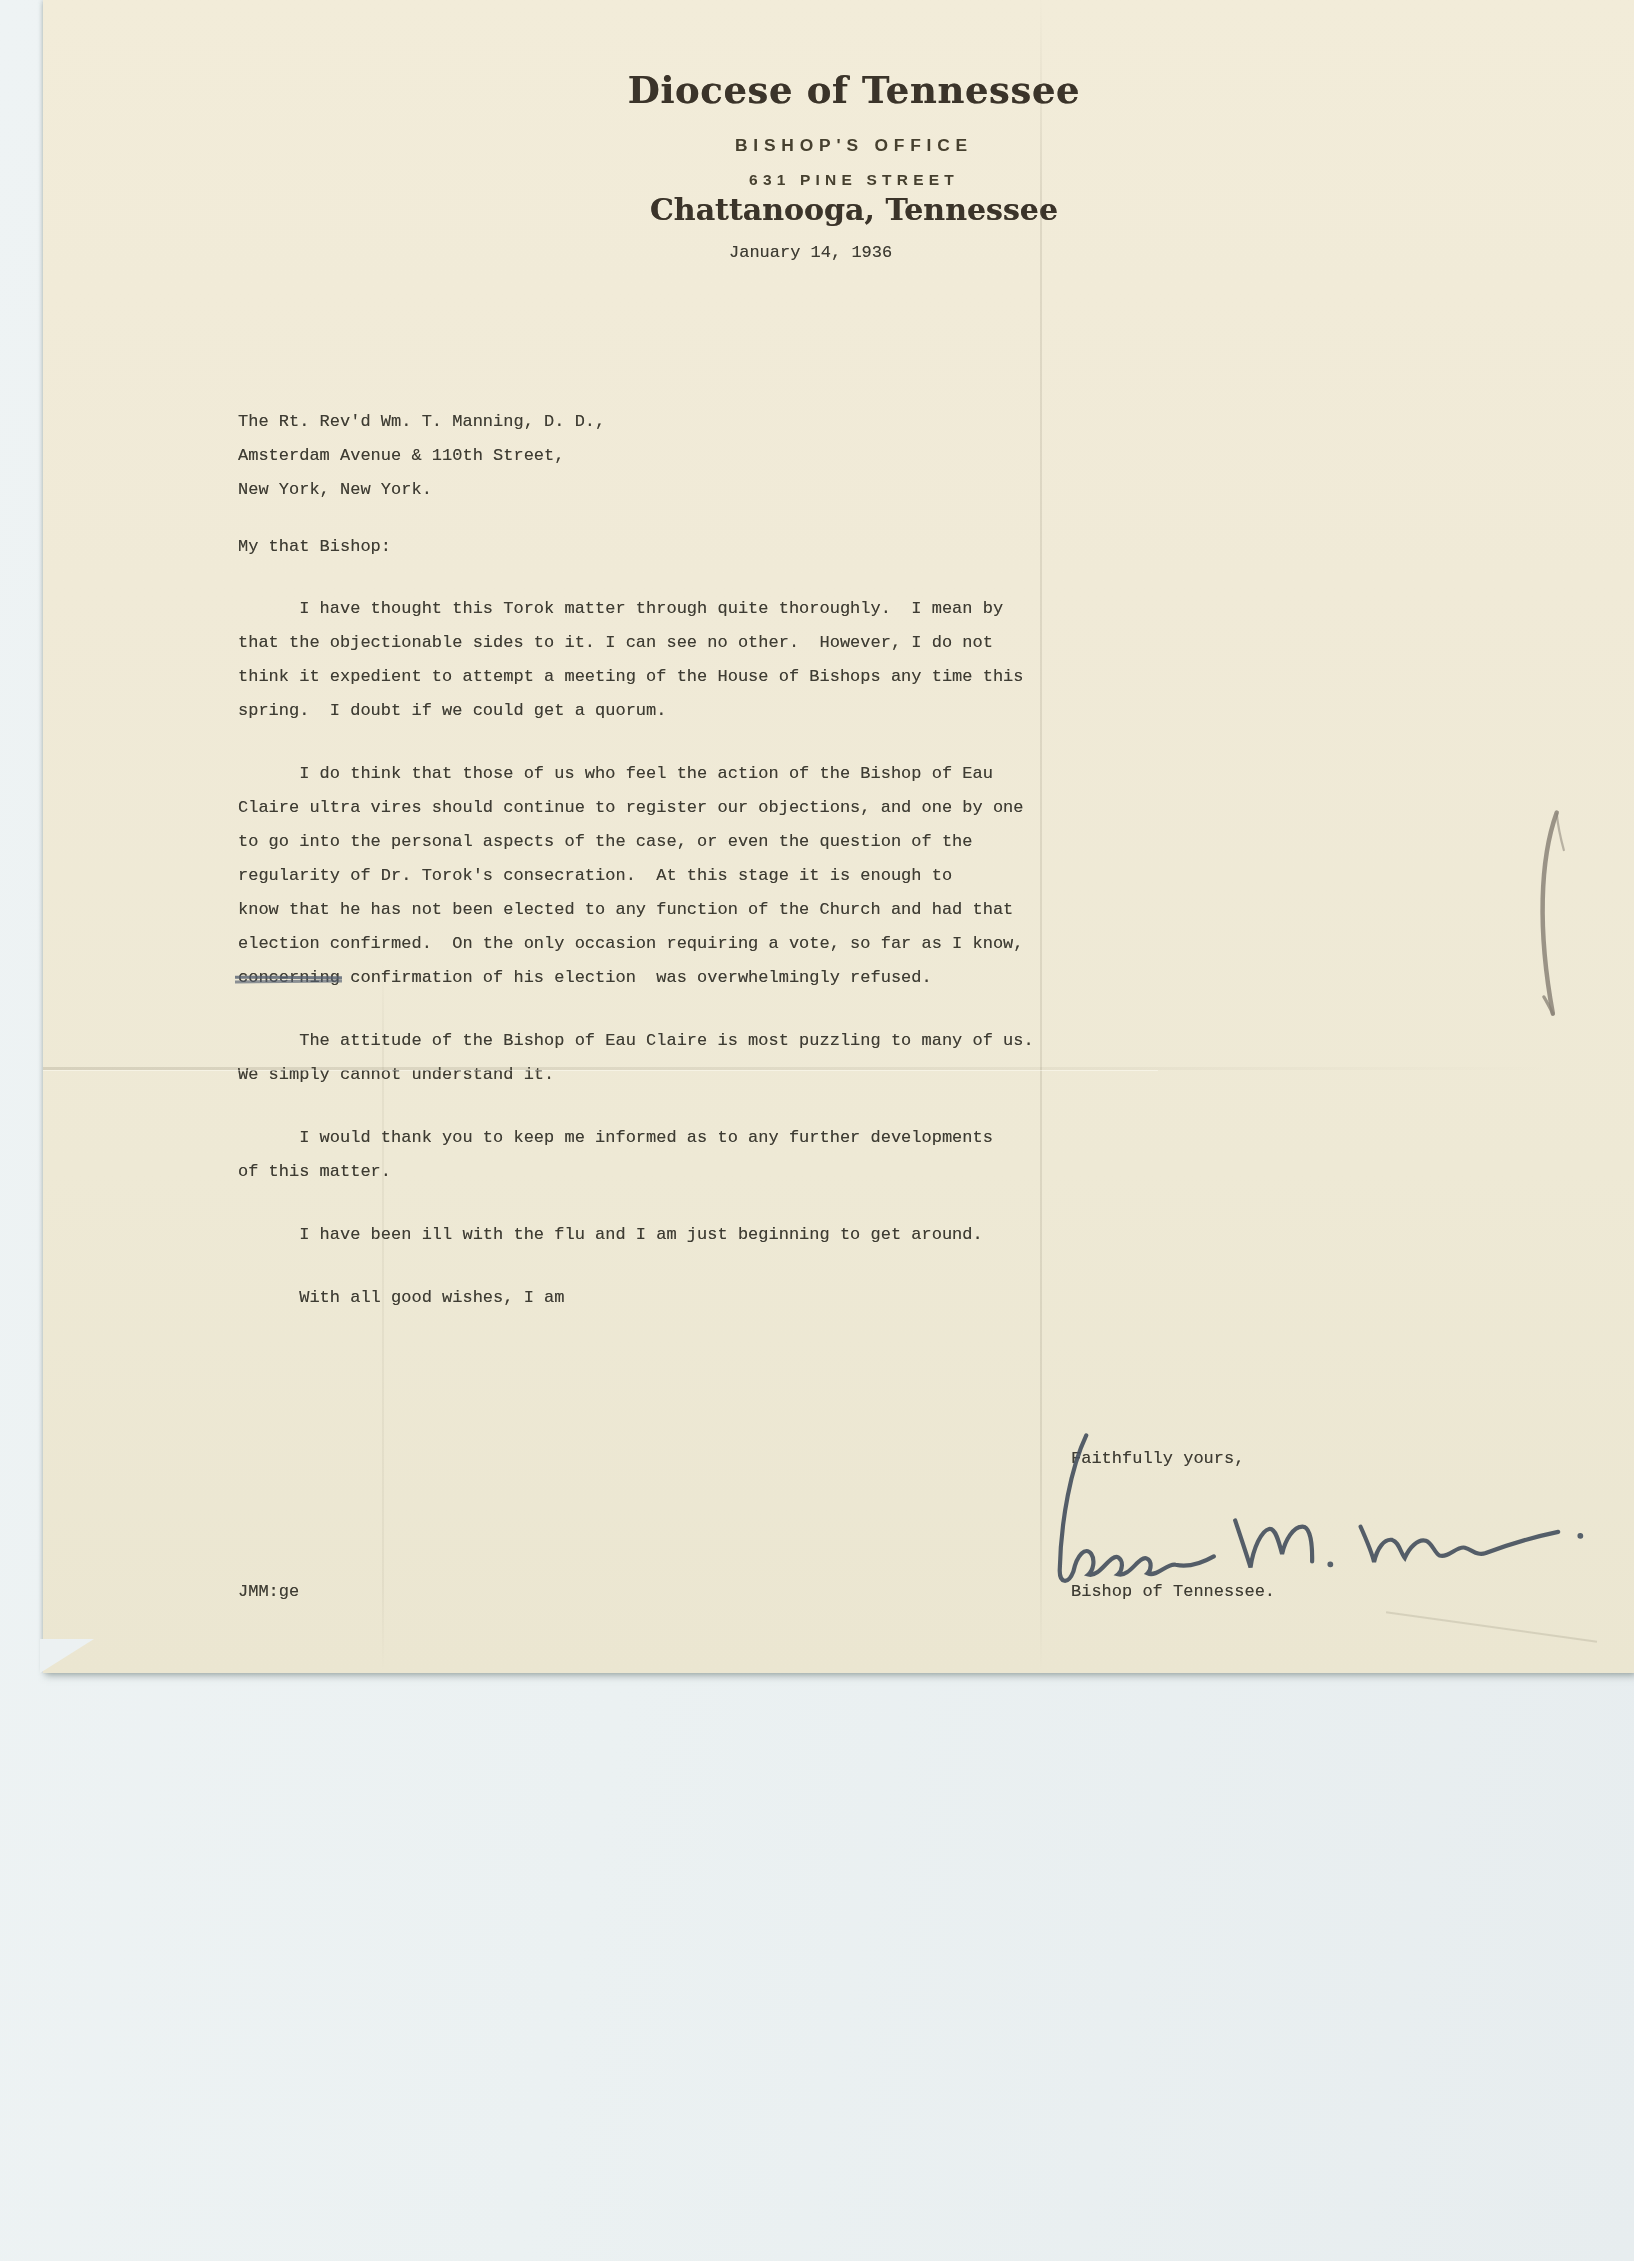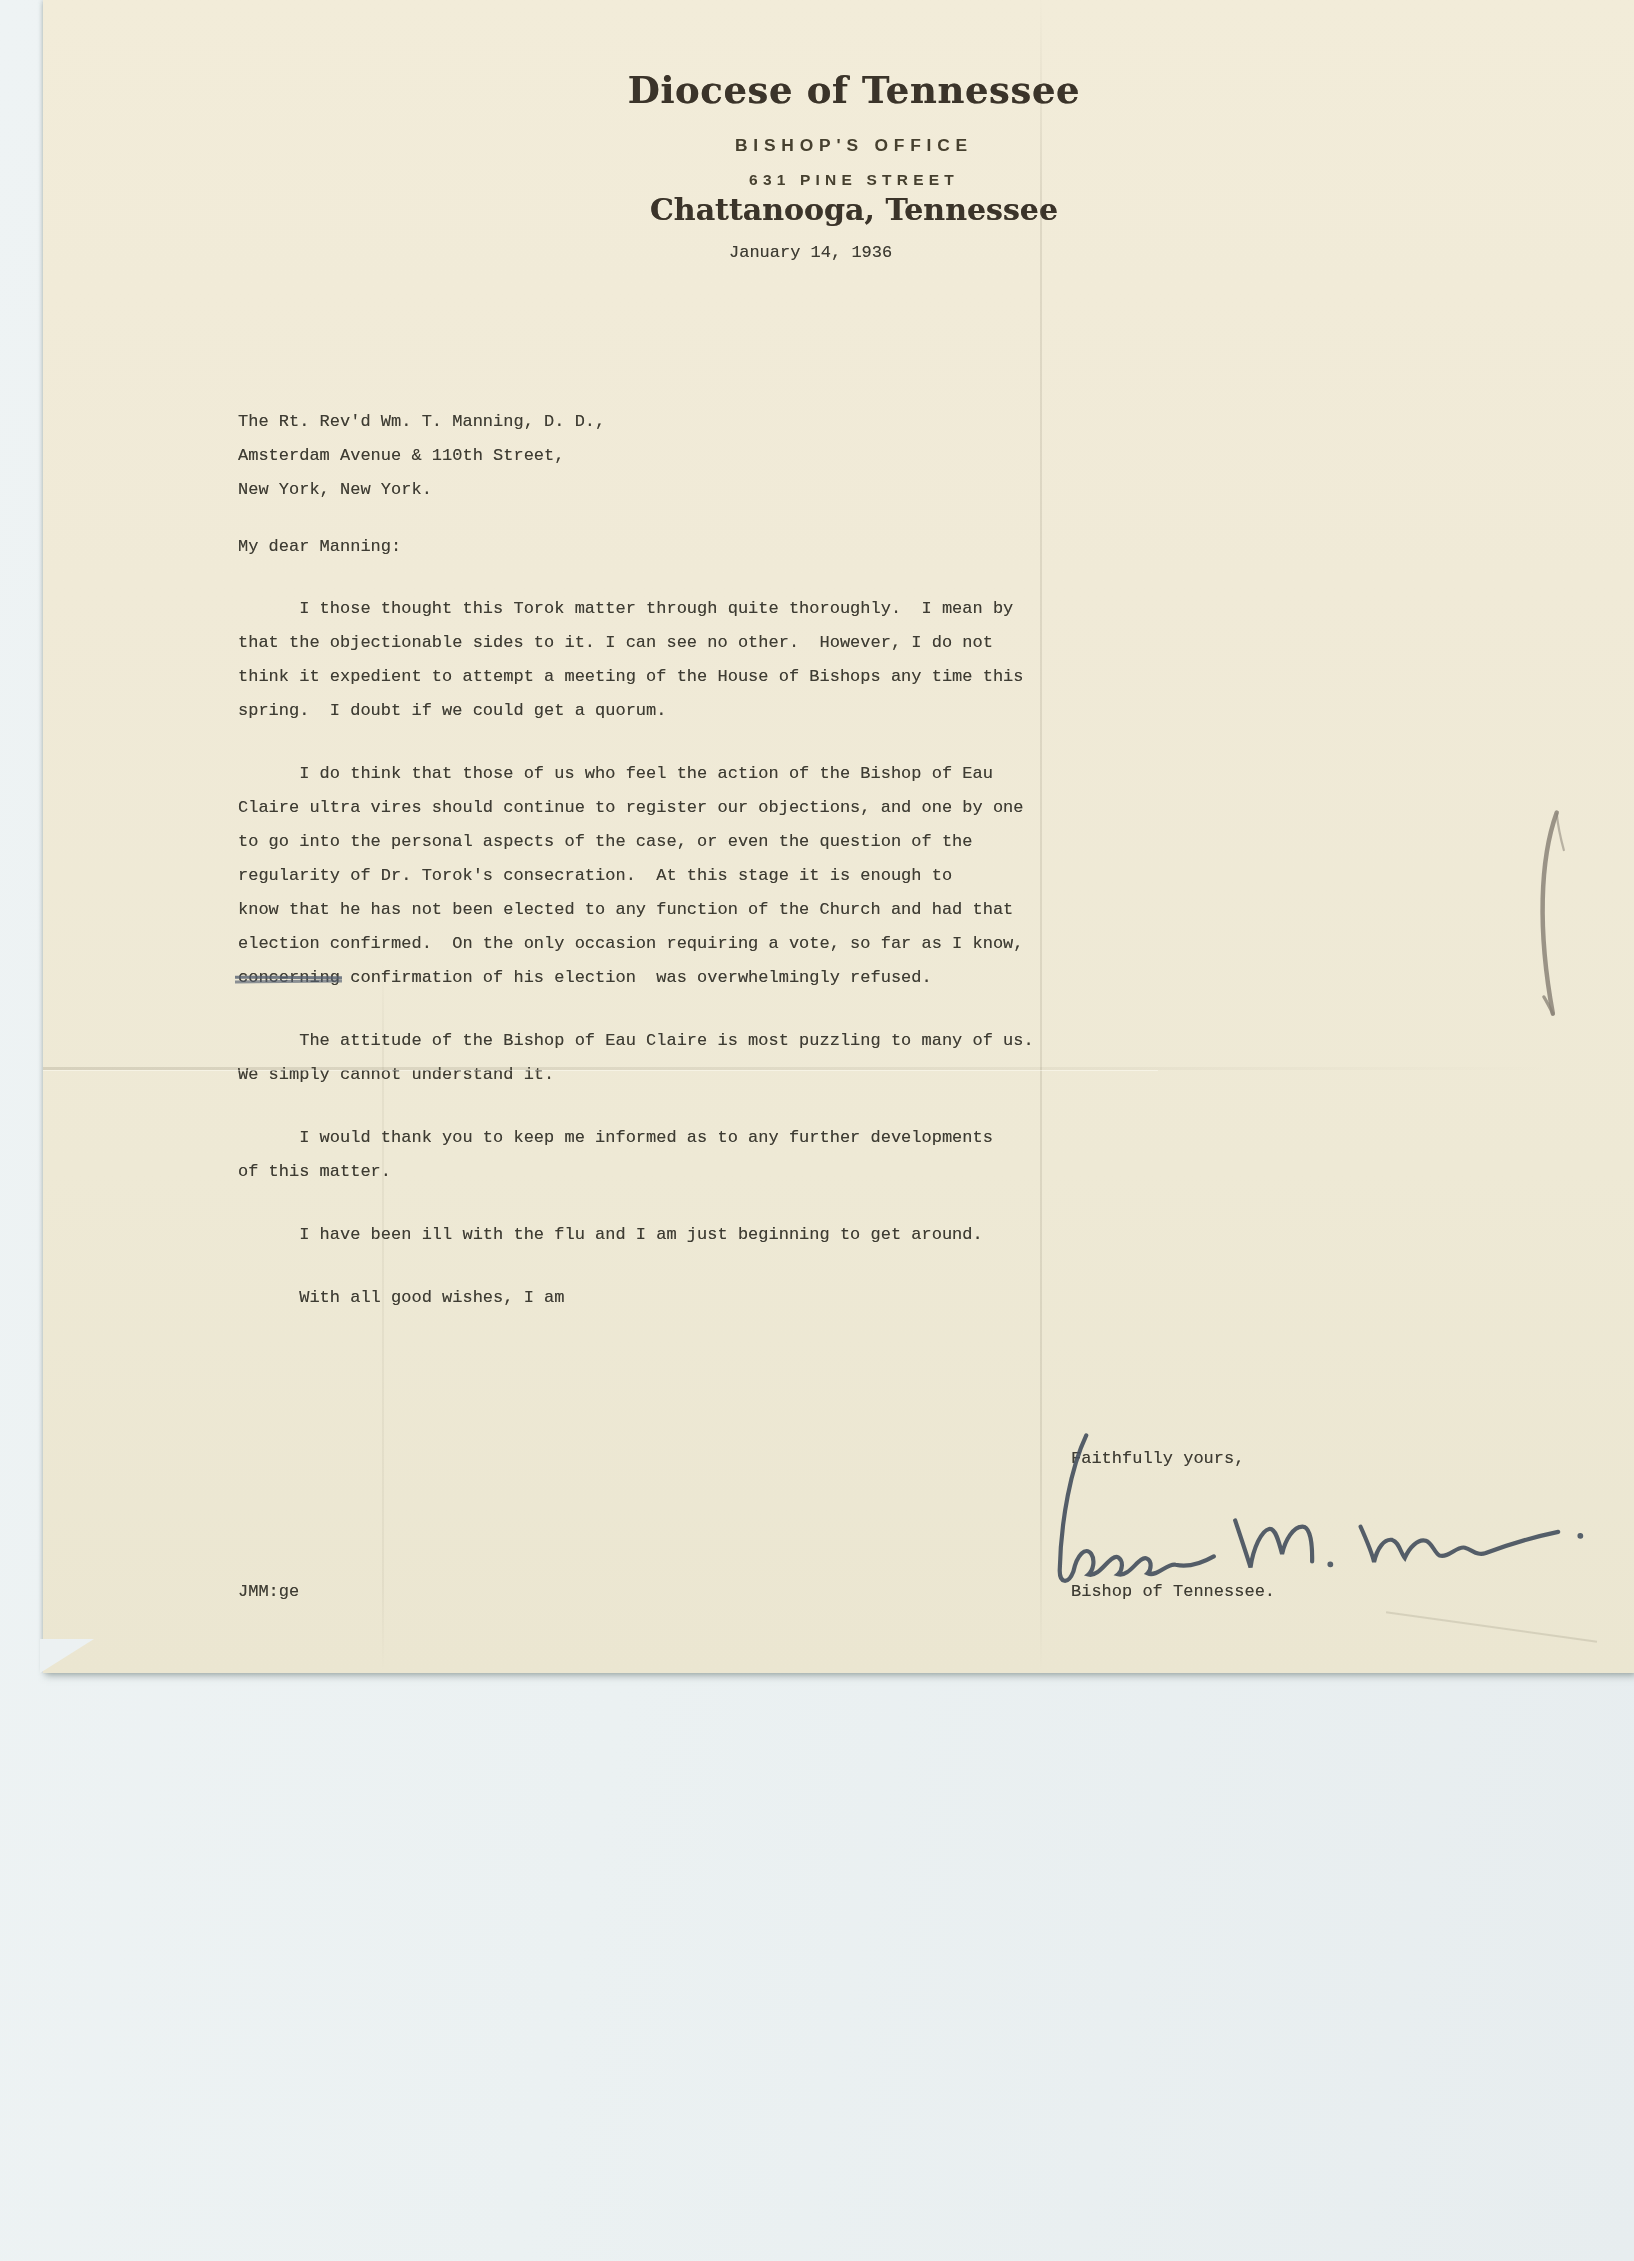--- a/index.html
+++ b/index.html
@@ -60,25 +60,25 @@
     <div class="lh lh-city" style="position:absolute;">Chattanooga, Tennessee</div>
 
     <div class="tw date-line">January 14, 1936</div>
 
     <div class="tw recipient">
         <div class="tline"><span>The Rt. Rev'd Wm. T. Manning, D. D.,</span></div>
         <div class="tline"><span>Amsterdam Avenue &amp; 110th Street,</span></div>
         <div class="tline"><span>New York, New York.</span></div>
       </div>
 
-    <div class="tw salutation tline">My dear Manning:</div>
+    <div class="tw salutation tline">My that Bishop:</div>
 
     <div class="tw body-block">
         <div class="para">
-          <div class="tline"><span>      I those thought this Torok matter through quite thoroughly.  I mean by</span></div>
+          <div class="tline"><span>      I have thought this Torok matter through quite thoroughly.  I mean by</span></div>
           <div class="tline"><span>that the objectionable sides to it. I can see no other.  However, I do not</span></div>
           <div class="tline"><span>think it expedient to attempt a meeting of the House of Bishops any time this</span></div>
           <div class="tline"><span>spring.  I doubt if we could get a quorum.</span></div>
         </div>
         <div class="para">
           <div class="tline"><span>      I do think that those of us who feel the action of the Bishop of Eau</span></div>
           <div class="tline"><span>Claire ultra vires should continue to register our objections, and one by one</span></div>
           <div class="tline"><span>to go into the personal aspects of the case, or even the question of the</span></div>
           <div class="tline"><span>regularity of Dr. Torok's consecration.  At this stage it is enough to</span></div>
           <div class="tline"><span>know that he has not been elected to any function of the Church and had that</span></div>

